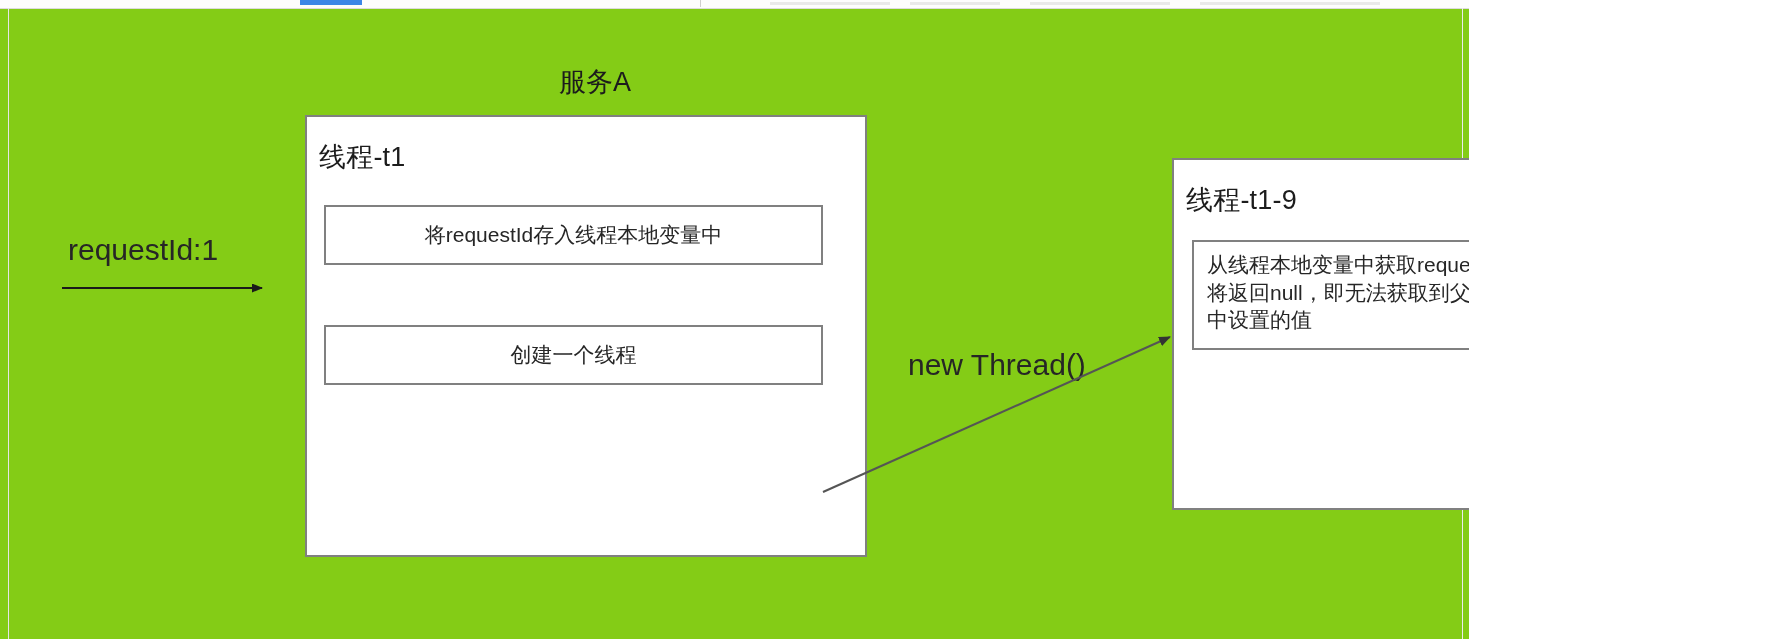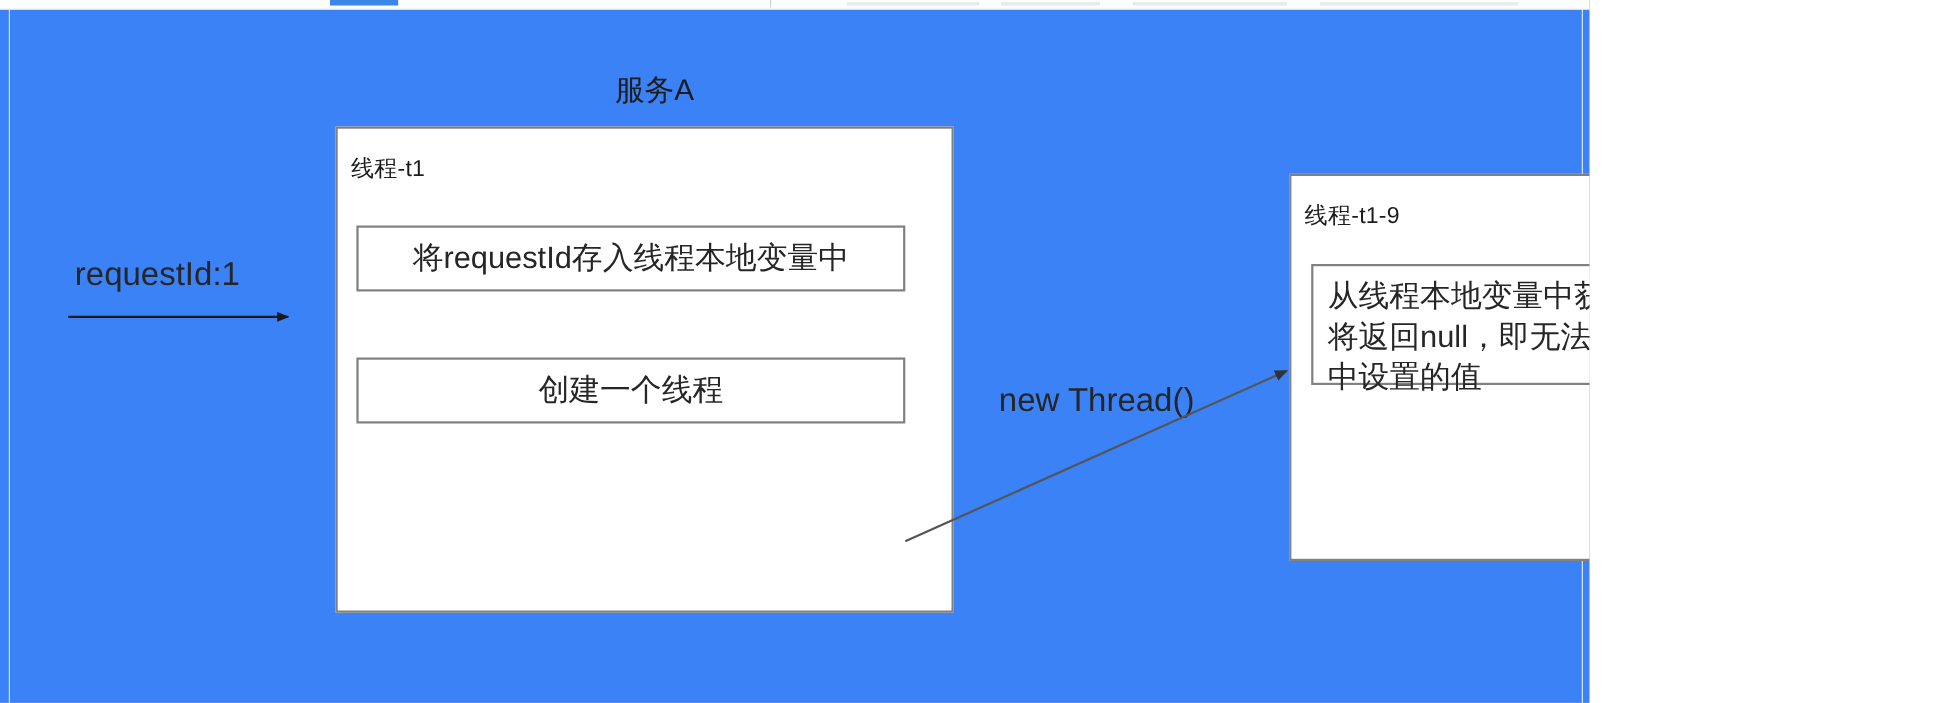--- a/index.html
+++ b/index.html
@@ -8,22 +8,23 @@
     background: #ffffff;
   }
   body {
     font-family: "Liberation Sans", "DejaVu Sans", sans-serif;
     color: #1a1a1a;
   }
   #stage {
     position: relative;
     width: 1445px;
     height: 639px;
-    background: #3b82f6;
+    background: #84cc16;
     overflow: hidden;
+    padding-left: 24px;
   }
 
   
   .chrome-strip {
     position: absolute;
     left: 0; top: 0;
     width: 1768px; height: 8px;
     background: #fdfdfd;
     border-bottom: 1px solid #dcdcdc;
   }
@@ -60,40 +61,40 @@
 
   
   .panel {
     position: absolute;
     border: 2px solid #808080;
     background: #ffffff;
     box-sizing: border-box;
   }
   .panel-label {
     position: absolute;
-    font-size: 21px;
+    font-size: 27px;
     color: #1c1c1c;
     white-space: nowrap;
     letter-spacing: 0.2px;
   }
   .group-title {
     position: absolute;
     font-size: 27px;
     color: #1c1c1c;
     white-space: nowrap;
     text-align: center;
   }
   .step-box {
     position: absolute;
     border: 2px solid #808080;
     background: #ffffff;
     box-sizing: border-box;
     display: flex;
     align-items: center;
-    font-size: 28px;
+    font-size: 21px;
     color: #262626;
     line-height: 1.32;
   }
   .step-box.center { justify-content: center; }
   .step-box.left   { justify-content: flex-start; padding-left: 13px; }
   .step-box.multiline {
     align-items: flex-start;
     padding-top: 9px;
     padding-left: 13px;
     white-space: pre-line;

